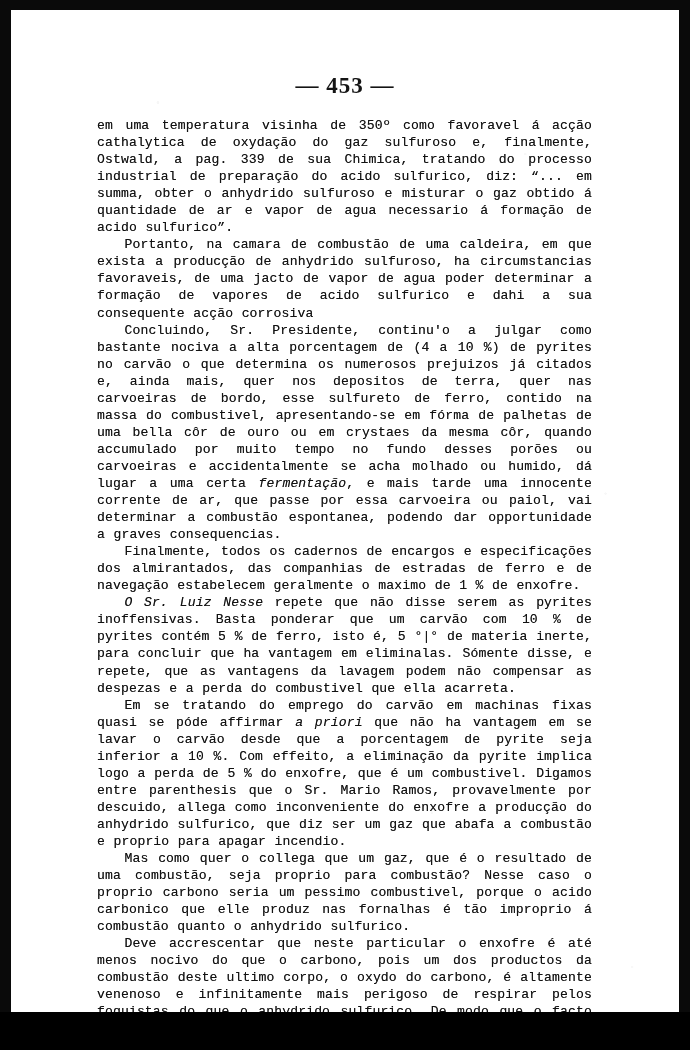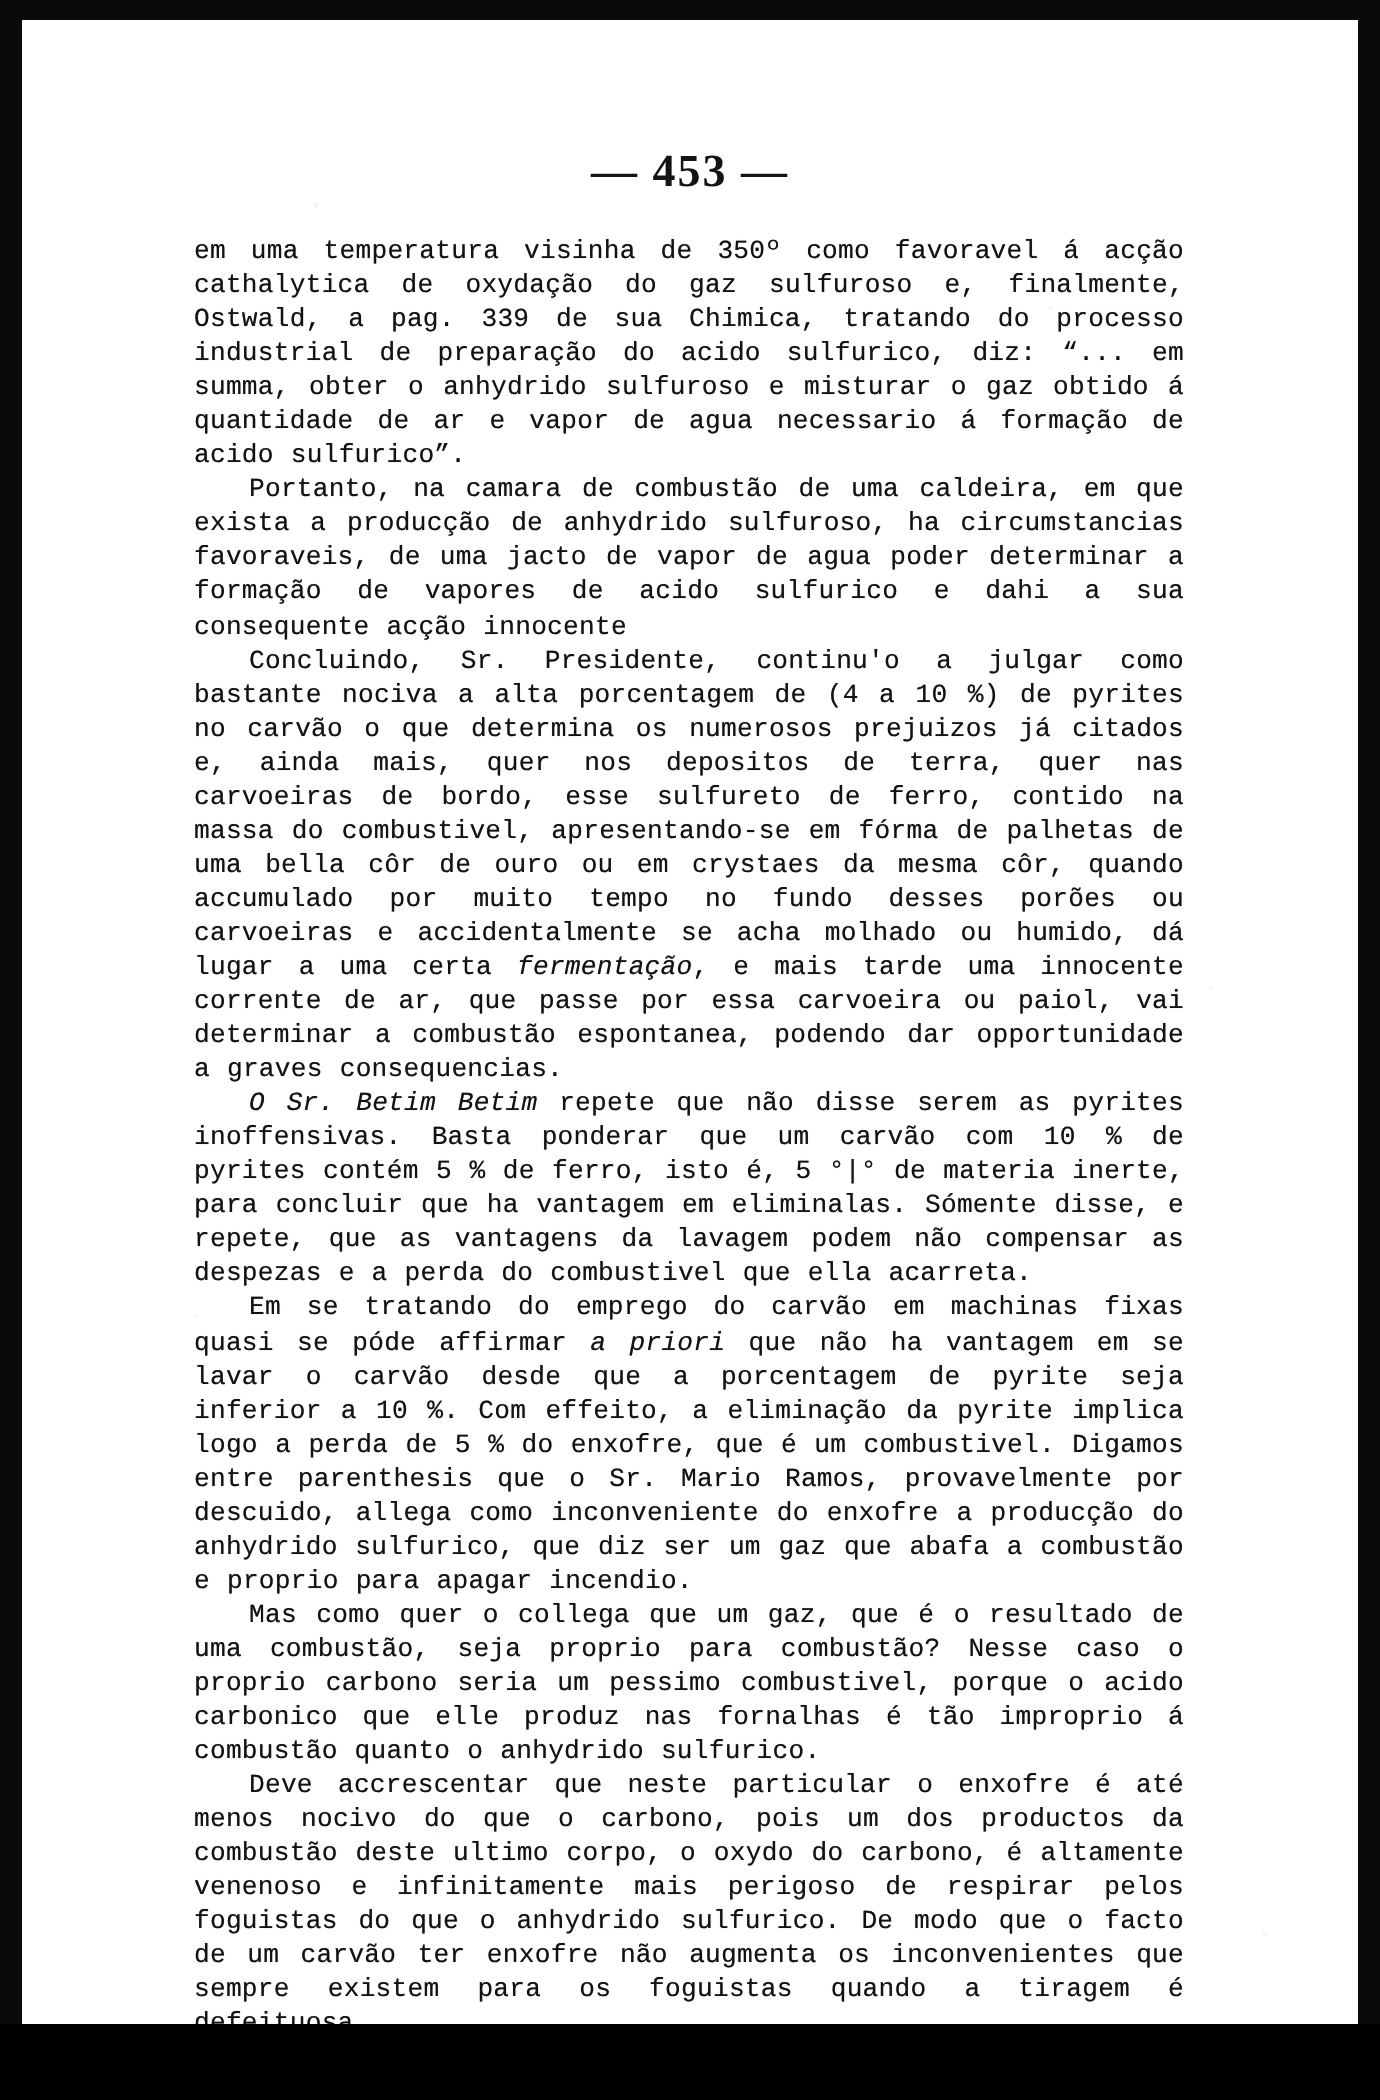--- a/index.html
+++ b/index.html
@@ -85,26 +85,27 @@
 <div class="scan-frame">
   <div class="page-sheet">
     <div class="paper-noise"></div>
 
     <div class="page-header">—  453  —</div>
 
     <div class="body-column">
 
       <p class="no-indent">em uma temperatura visinha de 350º como favoravel á acção cathalytica de oxydação do gaz sulfuroso e, finalmente, Ostwald, a pag. 339 de sua Chimica, tratando do processo industrial de preparação do acido sulfurico, diz: “... em summa, obter o anhydrido sulfuroso e misturar o gaz obtido á quantidade de ar e vapor de agua necessario á formação de acido sulfurico”.</p>
 
-      <p>Portanto, na camara de combustão de uma caldeira, em que exista a producção de anhydrido sulfuroso, ha circumstancias favoraveis, de uma jacto de vapor de agua poder determinar a formação de vapores de acido sulfurico e dahi a sua consequente acção innocente</p>
+      <p>Portanto, na camara de combustão de uma caldeira, em que exista a producção de anhydrido sulfuroso, ha circumstancias favoraveis, de uma jacto de vapor de agua poder determinar a formação de vapores de acido sulfurico e dahi a sua consequente acção corrosiva</p>
 
       <p><span>Concluindo, Sr. Presidente, continu'o a julgar como bastante nociva a alta porcentagem de (4 a 10 %) de pyrites no carvão o que determina os numerosos prejuizos já citados e, ainda mais, quer nos depositos de terra, quer nas carvoeiras de bordo, esse sulfureto de ferro, contido na massa do combustivel, apresentando-se em fórma de palhetas de uma bella côr de ouro ou em crystaes da mesma côr, quando accumulado por muito tempo no fundo desses porões ou carvoeiras e accidentalmente se acha molhado ou humido, dá lugar a uma certa </span><i>fermentação</i><span>, e mais tarde uma innocente corrente de ar, que passe por essa carvoeira ou paiol, vai determinar a combustão espontanea, podendo dar opportunidade a graves consequencias.</span></p>
 
+      <p>Finalmente, todos os cadernos de encargos e especificações dos almirantados, das companhias de estradas de ferro e de navegação estabelecem geralmente o maximo de 1 % de enxofre.</p>
 
-      <p><i>O Sr. Betim Betim</i><span> repete que não disse serem as pyrites inoffensivas. Basta ponderar que um carvão com 10 % de pyrites contém 5 % de ferro, isto é, 5 °|° de materia inerte, para concluir que ha vantagem em eliminalas. Sómente disse, e repete, que as vantagens da lavagem podem não compensar as despezas e a perda do combustivel que ella acarreta.</span></p>
+      <p><i>O Sr. Luiz Nesse</i><span> repete que não disse serem as pyrites inoffensivas. Basta ponderar que um carvão com 10 % de pyrites contém 5 % de ferro, isto é, 5 °|° de materia inerte, para concluir que ha vantagem em eliminalas. Sómente disse, e repete, que as vantagens da lavagem podem não compensar as despezas e a perda do combustivel que ella acarreta.</span></p>
 
       <p><span>Em se tratando do emprego do carvão em machinas fixas quasi se póde affirmar </span><i>a priori</i><span> que não ha vantagem em se lavar o carvão desde que a porcentagem de pyrite seja inferior a 10 %. Com effeito, a eliminação da pyrite implica logo a perda de 5 % do enxofre, que é um combustivel. Digamos entre parenthesis que o Sr. Mario Ramos, provavelmente por descuido, allega como inconveniente do enxofre a producção do anhydrido sulfurico, que diz ser um gaz que abafa a combustão e proprio para apagar incendio.</span></p>
 
       <p>Mas como quer o collega que um gaz, que é o resultado de uma combustão, seja proprio para combustão? Nesse caso o proprio carbono seria um pessimo combustivel, porque o acido carbonico que elle produz nas fornalhas é tão improprio á combustão quanto o anhydrido sulfurico.</p>
 
       <p>Deve accrescentar que neste particular o enxofre é até menos nocivo do que o carbono, pois um dos productos da combustão deste ultimo corpo, o oxydo do carbono, é altamente venenoso e infinitamente mais perigoso de respirar pelos foguistas do que o anhydrido sulfurico. De modo que o facto de um carvão ter enxofre não augmenta os inconvenientes que sempre existem para os foguistas quando a tiragem é defeituosa.</p>
 
     </div>
   </div>
 </div>

